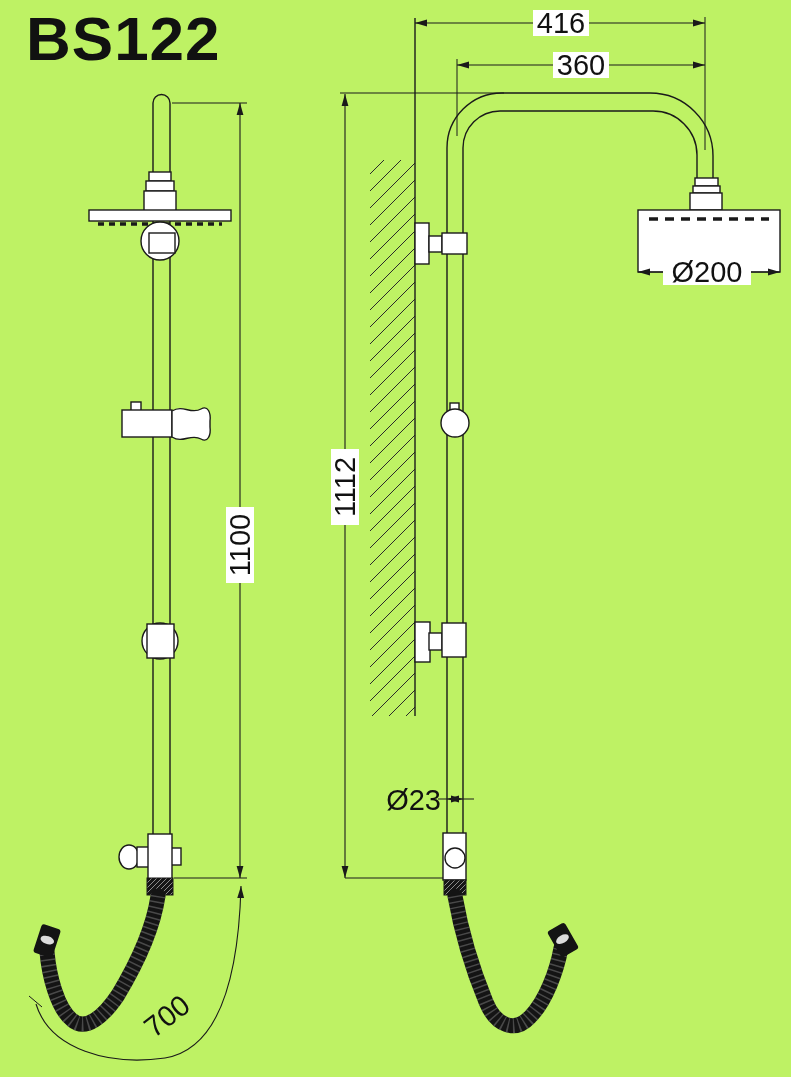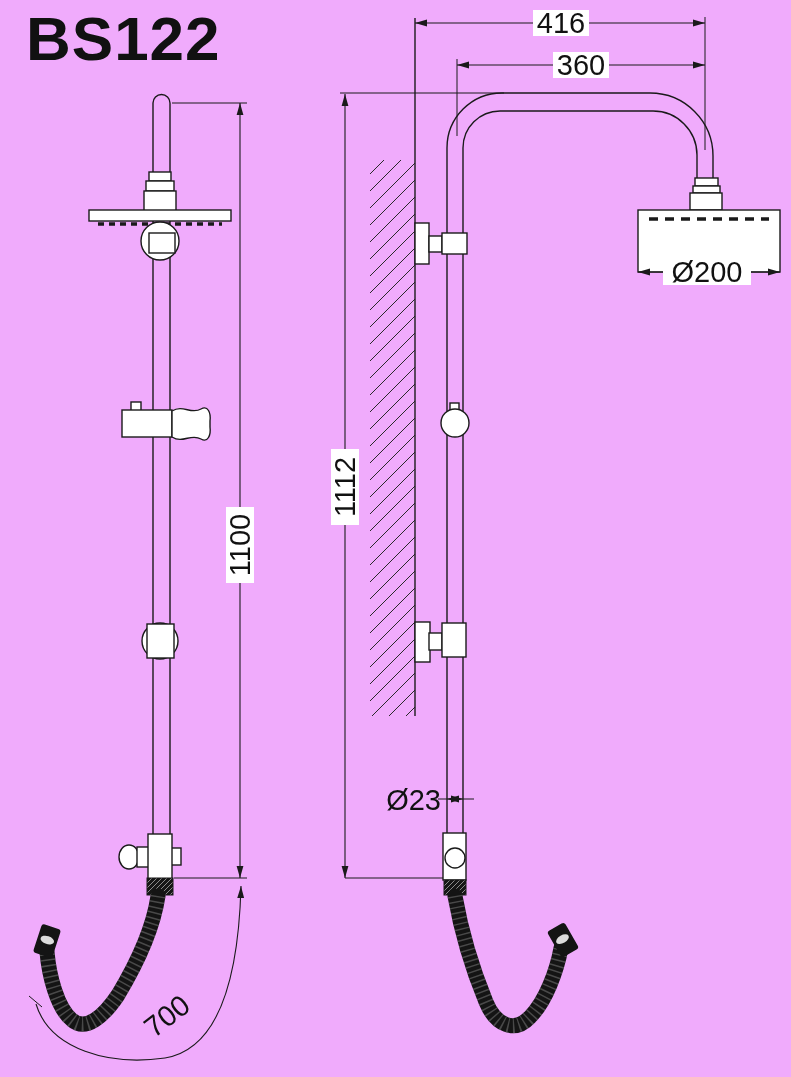--- a/index.html
+++ b/index.html
@@ -1,17 +1,17 @@
 <!DOCTYPE html>
 <html><head>
 <meta charset="utf-8">
 <style>
   html,body{margin:0;padding:0;background:#ffffff;}
   body{font-family:"Liberation Sans", sans-serif;}
-  .stage{width:791px;height:1077px;position:relative;background:#f0abfc;overflow:hidden;}
+  .stage{width:791px;height:1077px;position:relative;background:#bef264;overflow:hidden;}
   svg{display:block;}
   text{fill:#111;}
   .dim-text{font-size:29px;}
   .title-text{font-size:62px;font-weight:bold;letter-spacing:1px;}
   .ln{stroke:#1a1a1a;stroke-width:1.4;fill:none;}
   .lnw{stroke:#1a1a1a;stroke-width:1.4;fill:#ffffff;}
   .dim{stroke:#1a1a1a;stroke-width:1.1;fill:none;}
   .ext{stroke:#1a1a1a;stroke-width:1;fill:none;}
 </style>
 </head>

